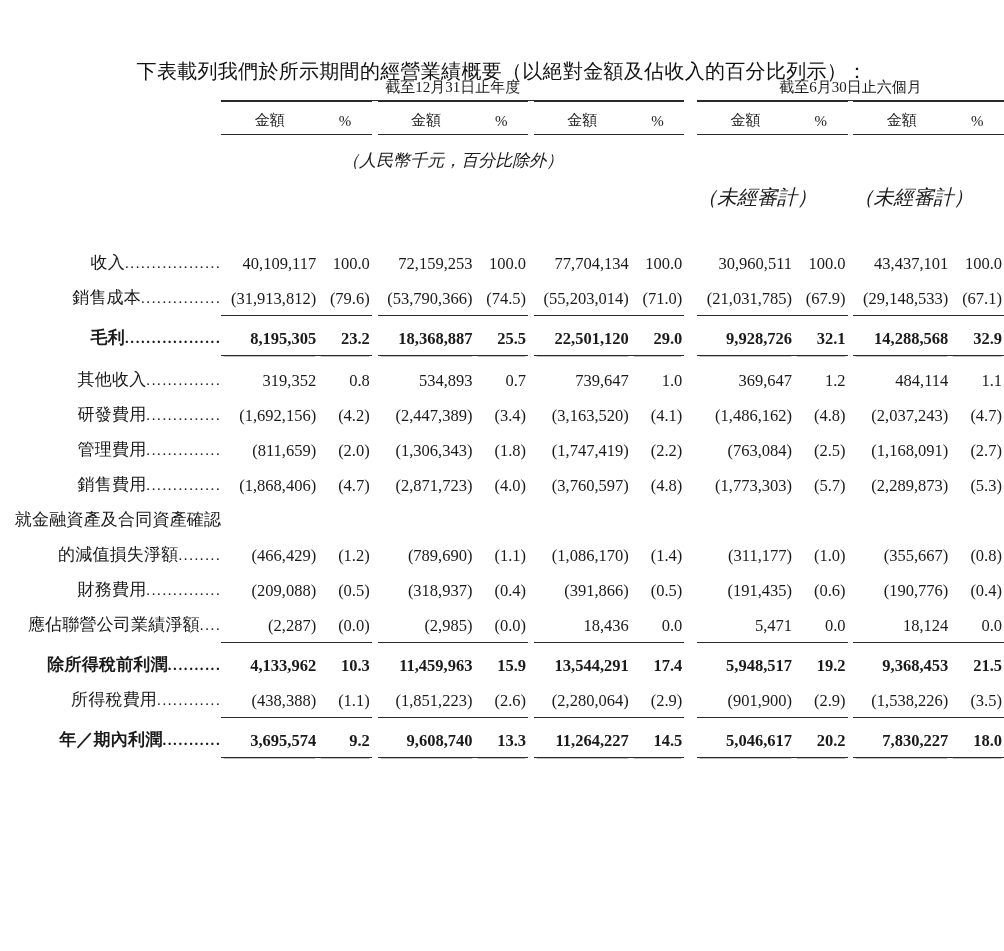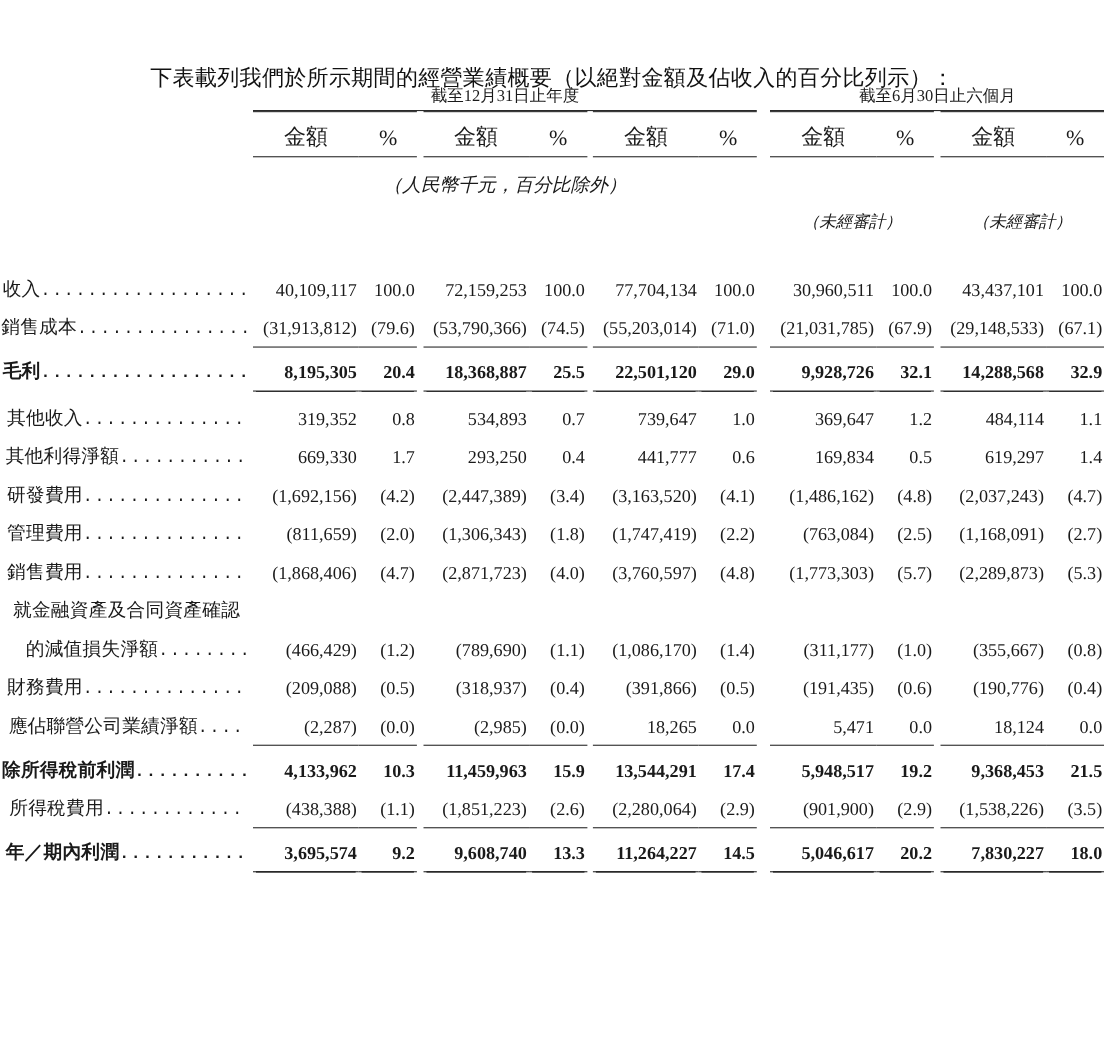--- a/index.html
+++ b/index.html
@@ -76,57 +76,56 @@
   }
   .yr-title {
     text-align: center;
     font-size: 15px;
     padding-top: 8px !important;
     padding-bottom: 4px !important;
     white-space: nowrap;
   }
   .colhead {
     text-align: center;
-    font-size: 20px;
+    font-size: 15px;
     padding-top: 9px !important;
     padding-bottom: 4px !important;
     white-space: nowrap;
   }
   .ul-cell > div {
     border-top: 1.4px solid #2a2a2a;
     height: 0;
     font-size: 0;
     line-height: 0;
   }
   .unit-note {
     text-align: center;
     font-style: italic;
     font-size: 17px;
     padding-top: 14px !important;
     white-space: nowrap;
   }
   .unaudited {
-    text-align: center;
+    text-align: left;
     font-style: italic;
-    font-size: 15px;
+    font-size: 20px;
     padding-top: 12px !important;
     white-space: nowrap;
   }
 
   .spacer-row td { height: 34px; }
 
   
   .rlabel {
     font-size: 17px;
-    text-align: center;
+    text-align: right;
     white-space: nowrap;
     padding-top: 6px !important;
     padding-bottom: 6px !important;
     letter-spacing: 0.2px;
-    font-family: Liberation Mono, monospace;
   }
   .rlabel.bold { font-weight: bold; margin-left: 26px; }
   .rlabel .dots { letter-spacing: 1.6px; font-size: 15px; }
   .rlabel.indent { padding-left: 22px !important; }
 
   .num {
     text-align: right;
     font-size: 16.5px;
     white-space: nowrap;
     padding-top: 6px !important;
@@ -319,21 +318,21 @@
         <td class="num u-single">(21,031,785)</td>
         <td class="num u-single">(67.9)</td>
         <td></td>
         <td class="num u-single">(29,148,533)</td>
         <td class="num u-single">(67.1)</td>
       </tr>
 
       <tr class="tall">
         <td class="rlabel bold"><span>毛利</span><span class="dots">..................</span></td>
         <td class="num bold u-double">8,195,305</td>
-        <td class="num bold u-double">20.4</td>
+        <td class="num bold u-double">23.2</td>
         <td></td>
         <td class="num bold u-double">18,368,887</td>
         <td class="num bold u-double">25.5</td>
         <td></td>
         <td class="num bold u-double">22,501,120</td>
         <td class="num bold u-double">29.0</td>
         <td></td>
         <td class="num bold u-double">9,928,726</td>
         <td class="num bold u-double">32.1</td>
         <td></td>
@@ -352,37 +351,20 @@
         <td class="num">739,647</td>
         <td class="num">1.0</td>
         <td></td>
         <td class="num">369,647</td>
         <td class="num">1.2</td>
         <td></td>
         <td class="num">484,114</td>
         <td class="num">1.1</td>
       </tr>
 
-      <tr>
-        <td class="rlabel"><span>其他利得淨額</span><span class="dots">...........</span></td>
-        <td class="num">669,330</td>
-        <td class="num">1.7</td>
-        <td></td>
-        <td class="num">293,250</td>
-        <td class="num">0.4</td>
-        <td></td>
-        <td class="num">441,777</td>
-        <td class="num">0.6</td>
-        <td></td>
-        <td class="num">169,834</td>
-        <td class="num">0.5</td>
-        <td></td>
-        <td class="num">619,297</td>
-        <td class="num">1.4</td>
-      </tr>
 
       <tr>
         <td class="rlabel"><span>研發費用</span><span class="dots">..............</span></td>
         <td class="num">(1,692,156)</td>
         <td class="num">(4.2)</td>
         <td></td>
         <td class="num">(2,447,389)</td>
         <td class="num">(3.4)</td>
         <td></td>
         <td class="num">(3,163,520)</td>
@@ -473,21 +455,21 @@
       </tr>
 
       <tr>
         <td class="rlabel"><span>應佔聯營公司業績淨額</span><span class="dots">....</span></td>
         <td class="num u-single">(2,287)</td>
         <td class="num u-single">(0.0)</td>
         <td></td>
         <td class="num u-single">(2,985)</td>
         <td class="num u-single">(0.0)</td>
         <td></td>
-        <td class="num u-single">18,265</td>
+        <td class="num u-single">18,436</td>
         <td class="num u-single">0.0</td>
         <td></td>
         <td class="num u-single">5,471</td>
         <td class="num u-single">0.0</td>
         <td></td>
         <td class="num u-single">18,124</td>
         <td class="num u-single">0.0</td>
       </tr>
 
       <tr class="tall">

